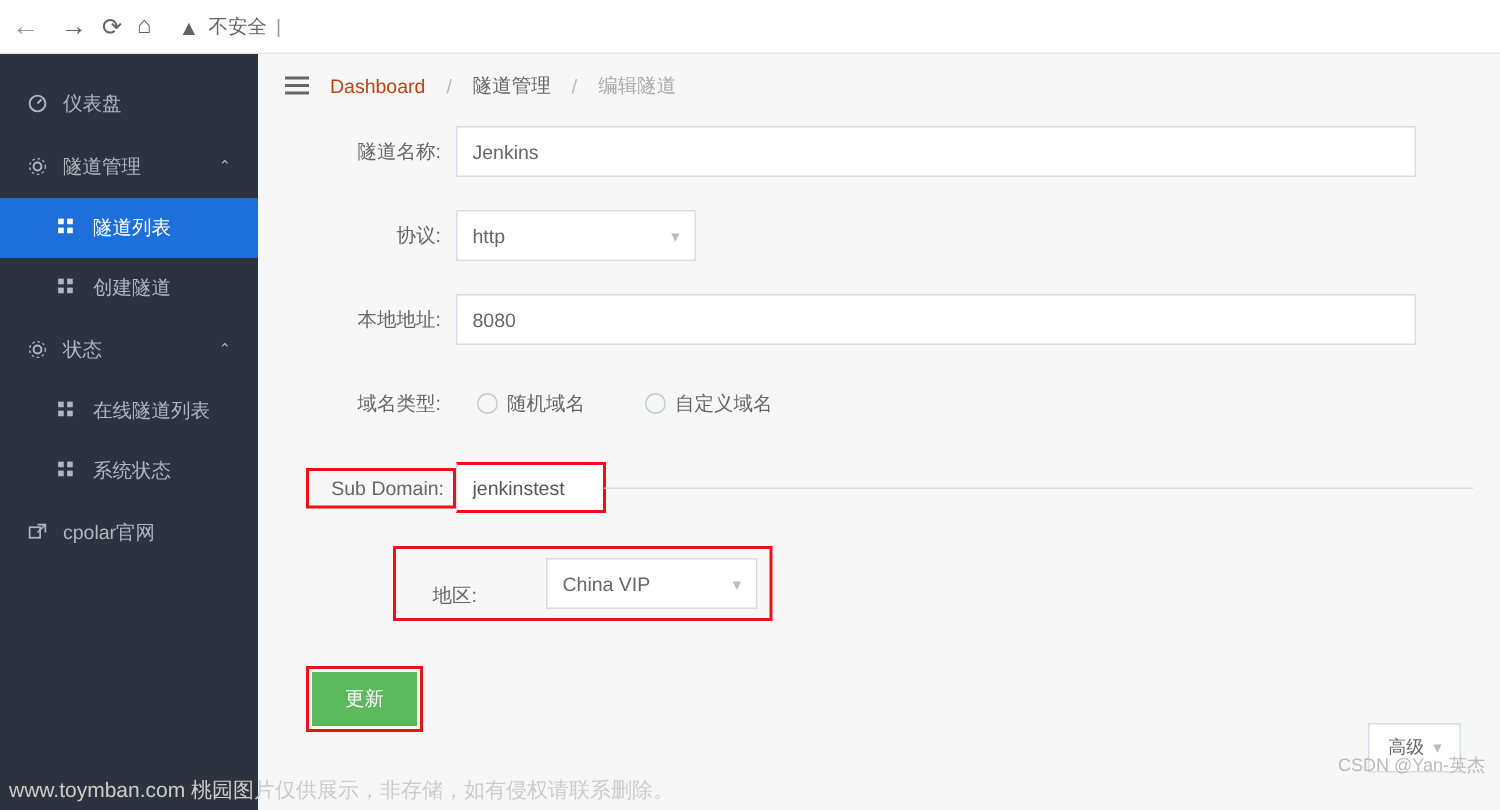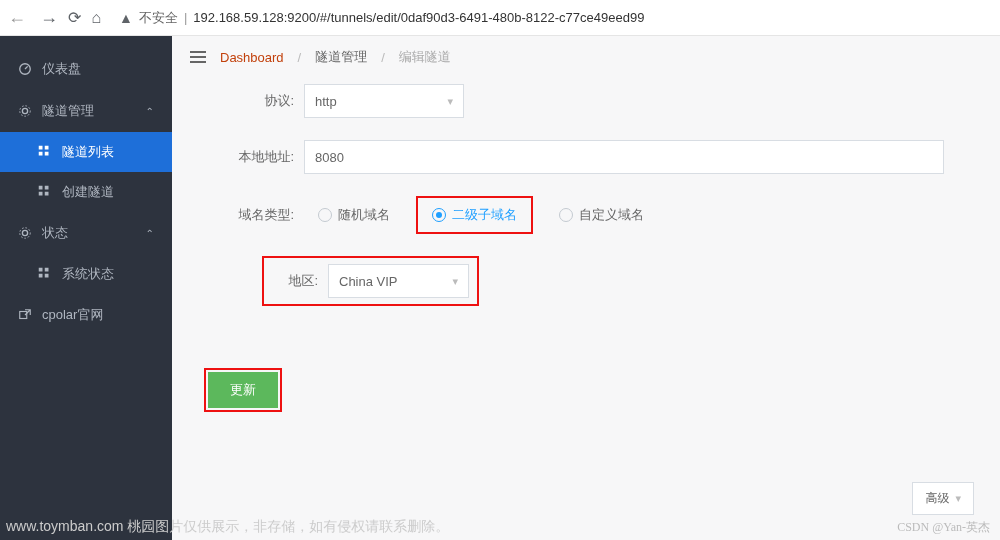--- a/index.html
+++ b/index.html
@@ -51,49 +51,48 @@
     .radio.sel { border-color: #1e9fff; }
     .radio.sel::after { content: ""; width: 6px; height: 6px; background: #1e9fff; border-radius: 50%; }
     .radio-opt.sel { color: #1e9fff; }
     .hl { border: 2px solid #e11; }
     
     .subdomain-row .label-box { border: 2px solid #e11; padding: 4px 6px; text-align: right; color: #666; font-size: 13px; width: 100px; }
     .subdomain-row .input { border: 2px solid #e11; border-left: 1px solid #d8dde3; }
     .subdomain-row input { border: none; outline: none; width: 100%; font-size: 13px; color: #555; }
     .subdomain-line { flex: 1; height: 1px; border-bottom: 1px solid #d8dde3; margin-left: -1px; }
     
-    .region-row .hl-wrap { border: 2px solid #e11; padding: 6px 8px; display: flex; align-items: center; }
+    .region-row .hl-wrap { border: 2px solid #e11; padding: 6px 8px; display: flex; align-items: flex-end; gap: 36px; }
     .region-row .label { width: 56px; }
     
     .adv-btn { position: absolute; right: 26px; top: 446px; }
     .adv-btn .btn { border: 1px solid #d8dde3; background: #fff; padding: 7px 12px; font-size: 12px; color: #666; display: flex; align-items: center; gap: 6px; }
     
-    .update-btn { margin-top: 40px; margin-left: 14px; display: inline-block; border: 2px solid #e11; padding: 2px; }
+    .update-btn { margin-top: 8px; margin-left: 14px; display: inline-block; border: 2px solid #e11; padding: 2px; }
     .update-btn button { background: #5cb85c; border: none; color: #fff; padding: 9px 22px; font-size: 13px; cursor: pointer; }
     
-    .watermark { position: absolute; bottom: 4px; right: 10px; font-size: 12px; color: #bbb; font-family: Liberation Serif, serif; }
+    .watermark { position: absolute; bottom: 21px; right: 10px; font-size: 12px; color: #bbb; }
     .watermark-left { position: absolute; bottom: 4px; left: 6px; font-size: 14px; color: #ccc; margin-top: 27px; }
     
     svg { display: block; }
   </style>
 </head>
 <body>
 
 <div class="browser-bar">
   <div class="nav-arrows">
     <span>←</span>
     <span>→</span>
   </div>
   <span class="reload">⟳</span>
   <span class="home">⌂</span>
   <div class="url-bar">
     <span class="warn-icon">▲</span>
     <span class="insecure">不安全</span>
     <span class="url-sep">|</span>
-    <span class="url-text">192.168.59.128:9200/#/tunnels/edit/0daf90d3-6491-480b-8122-c77ce49eed99</span>
   </div>
 </div>
 
 <div class="app">
 
   <div class="sidebar">
     <div class="side-item">
       <span class="side-ico">
         <svg viewBox="0 0 16 16" width="14" height="14">
             <circle cx="8" cy="8" r="6" fill="none" stroke="#afb6c0" stroke-width="1.5"></circle>
@@ -140,20 +139,31 @@
       <span class="left">
         <span class="side-ico">
           <svg viewBox="0 0 16 16" width="14" height="14">
               <circle cx="8" cy="8" r="3" fill="none" stroke="#afb6c0" stroke-width="1.5"></circle>
               <circle cx="8" cy="8" r="6" fill="none" stroke="#afb6c0" stroke-width="1" stroke-dasharray="2 2"></circle>
             </svg>
         </span>
         <span>状态</span>
       </span>
       <span class="chev">⌃</span>
+    </div>
+    <div class="side-sub">
+      <span class="side-ico">
+        <svg viewBox="0 0 16 16" width="12" height="12">
+            <rect x="1" y="1" width="5" height="5" fill="#afb6c0"></rect>
+            <rect x="9" y="1" width="5" height="5" fill="#afb6c0"></rect>
+            <rect x="1" y="9" width="5" height="5" fill="#afb6c0"></rect>
+            <rect x="9" y="9" width="5" height="5" fill="#afb6c0"></rect>
+          </svg>
+      </span>
+      <span>在线隧道列表</span>
     </div>
     <div class="side-sub">
       <span class="side-ico">
         <svg viewBox="0 0 16 16" width="12" height="12">
             <rect x="1" y="1" width="5" height="5" fill="#afb6c0"></rect>
             <rect x="9" y="1" width="5" height="5" fill="#afb6c0"></rect>
             <rect x="1" y="9" width="5" height="5" fill="#afb6c0"></rect>
             <rect x="9" y="9" width="5" height="5" fill="#afb6c0"></rect>
           </svg>
       </span>
@@ -179,48 +189,57 @@
         </span>
       <span class="c1">Dashboard</span>
       <span class="sep">/</span>
       <span class="c2">隧道管理</span>
       <span class="sep">/</span>
       <span class="c3">编辑隧道</span>
     </div>
 
     <div class="form">
       <div class="row">
+        <div class="label">隧道名称:</div>
+        <div class="input wide">
+          <span>Jenkins</span>
+        </div>
+      </div>
+      <div class="row">
         <div class="label">协议:</div>
         <div class="input">
           <span>http</span>
           <span class="select-caret">▾</span>
         </div>
       </div>
       <div class="row">
         <div class="label">本地地址:</div>
         <div class="input wide">
           <span>8080</span>
         </div>
       </div>
       <div class="row">
         <div class="label">域名类型:</div>
         <div class="radio-group">
           <div class="radio-opt">
             <span class="radio"></span>
             <span>随机域名</span>
           </div>
-          <div class="radio-opt sel hl">
-            <span class="radio sel"></span>
-            <span>二级子域名</span>
-          </div>
           <div class="radio-opt">
             <span class="radio"></span>
             <span>自定义域名</span>
           </div>
         </div>
+      </div>
+      <div class="row subdomain-row">
+        <div class="label-box">Sub Domain:</div>
+        <div class="input" style="width:100px;">
+          <input value="jenkinstest" style="">
+        </div>
+        <div class="subdomain-line"></div>
       </div>
       <div class="row region-row" style="padding-left: 58px;">
         <div class="hl-wrap">
           <div class="label">地区:</div>
           <div class="input" style="width:141px;">
             <span>China VIP</span>
             <span class="select-caret">▾</span>
           </div>
         </div>
       </div>

